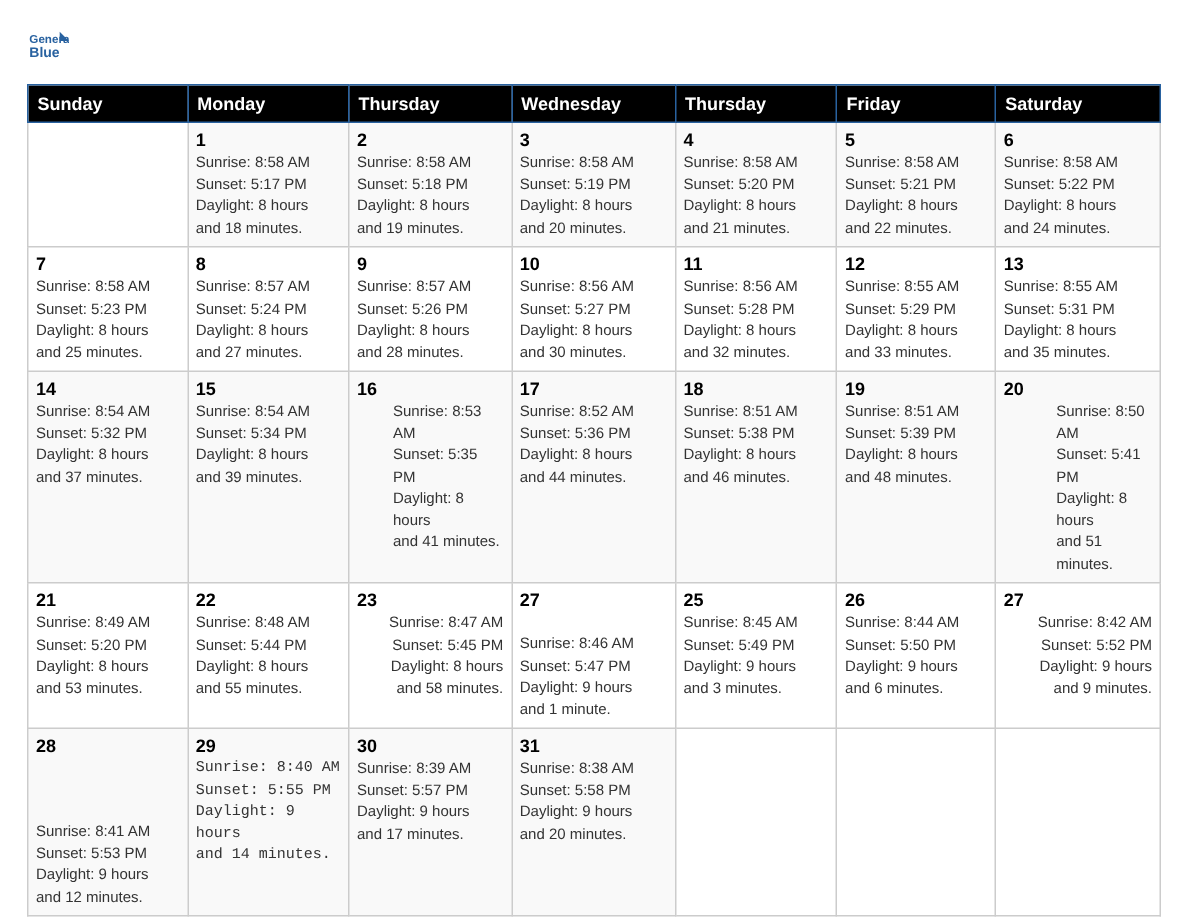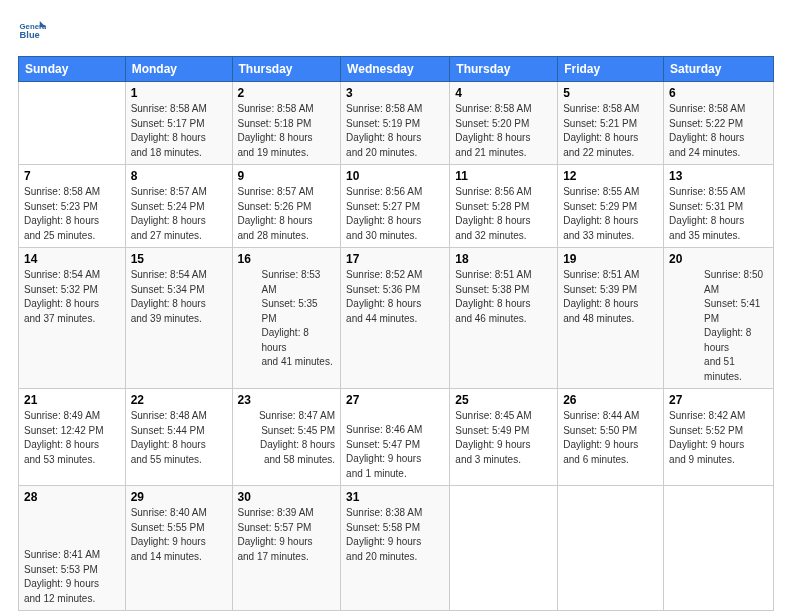--- a/index.html
+++ b/index.html
@@ -41,21 +41,21 @@
     .location {
       font-size: 15px;
       color: #444;
     }
     table {
       width: 100%;
       border-collapse: collapse;
       font-size: 10.5px;
     }
     thead tr th {
-      background: #3b82f6;
+      background: #000000;
       color: #fff;
       padding: 5px 6px;
       text-align: left;
       font-size: 12px;
       font-weight: bold;
       border: 1px solid #2962a0;
     }
     tbody tr td {
       border: 1px solid #ccc;
       vertical-align: top;
@@ -256,21 +256,21 @@
             <div class="day-info" style="white-space: pre-line; margin-left: 35px;">Sunrise: 8:50 AM
 Sunset: 5:41 PM
 Daylight: 8 hours
 and 51 minutes.</div>
           </td>
         </tr>
         <tr>
           <td>
             <span class="day-num">21</span>
             <div class="day-info" style="white-space: pre-line;">Sunrise: 8:49 AM
-Sunset: 12:42 PM
+Sunset: 5:20 PM
 Daylight: 8 hours
 and 53 minutes.</div>
           </td>
           <td>
             <span class="day-num">22</span>
             <div class="day-info" style="white-space: pre-line;">Sunrise: 8:48 AM
 Sunset: 5:44 PM
 Daylight: 8 hours
 and 55 minutes.</div>
           </td>
@@ -297,37 +297,37 @@
           </td>
           <td>
             <span class="day-num">26</span>
             <div class="day-info" style="white-space: pre-line;">Sunrise: 8:44 AM
 Sunset: 5:50 PM
 Daylight: 9 hours
 and 6 minutes.</div>
           </td>
           <td>
             <span class="day-num">27</span>
-            <div class="day-info" style="white-space: pre-line;">Sunrise: 8:42 AM
+            <div class="day-info" style="white-space: pre-line; text-align: right;">Sunrise: 8:42 AM
 Sunset: 5:52 PM
 Daylight: 9 hours
 and 9 minutes.</div>
           </td>
         </tr>
         <tr>
           <td>
             <span class="day-num">28</span>
             <div class="day-info" style="white-space: pre-line; margin-top: 44px;">Sunrise: 8:41 AM
 Sunset: 5:53 PM
 Daylight: 9 hours
 and 12 minutes.</div>
           </td>
           <td>
             <span class="day-num">29</span>
-            <div class="day-info" style="white-space: pre-line;">Sunrise: 8:40 AM
+            <div class="day-info" style="white-space: pre-line; font-family: Liberation Mono, monospace;">Sunrise: 8:40 AM
 Sunset: 5:55 PM
 Daylight: 9 hours
 and 14 minutes.</div>
           </td>
           <td>
             <span class="day-num">30</span>
             <div class="day-info" style="white-space: pre-line;">Sunrise: 8:39 AM
 Sunset: 5:57 PM
 Daylight: 9 hours
 and 17 minutes.</div>

